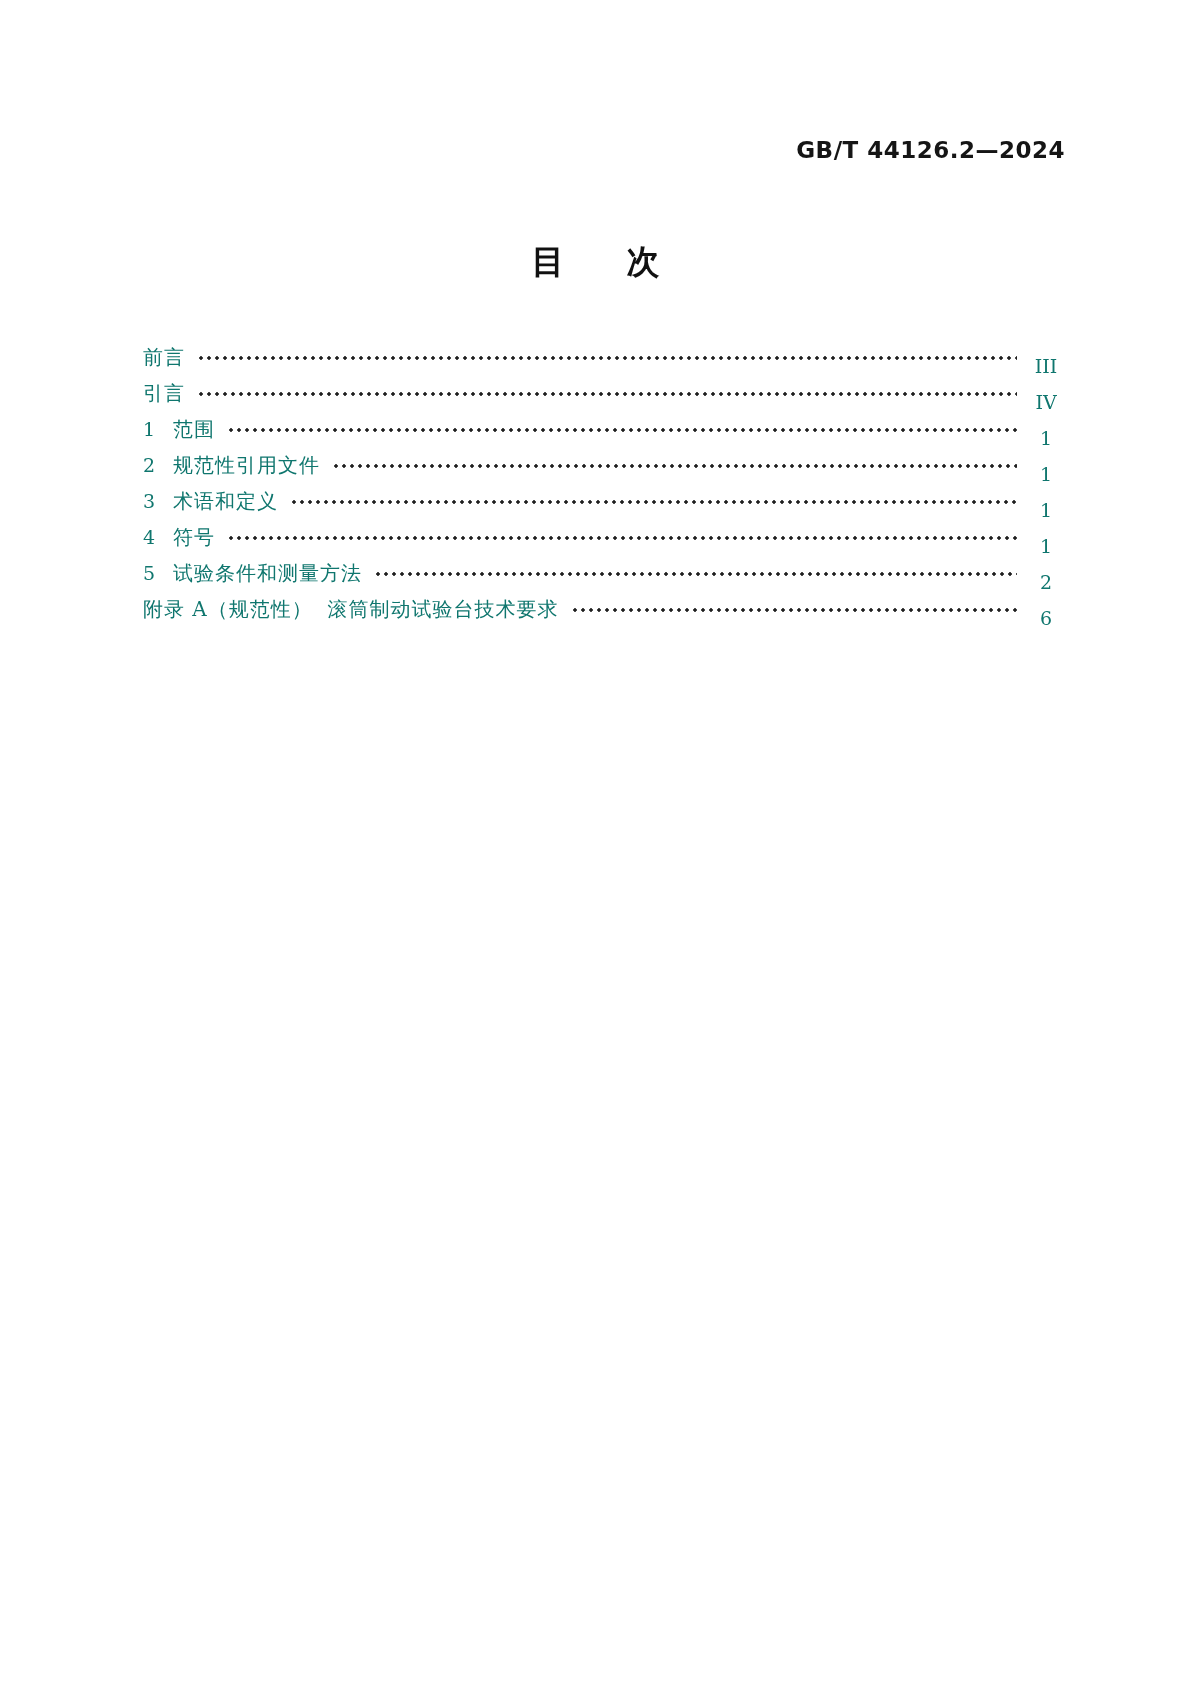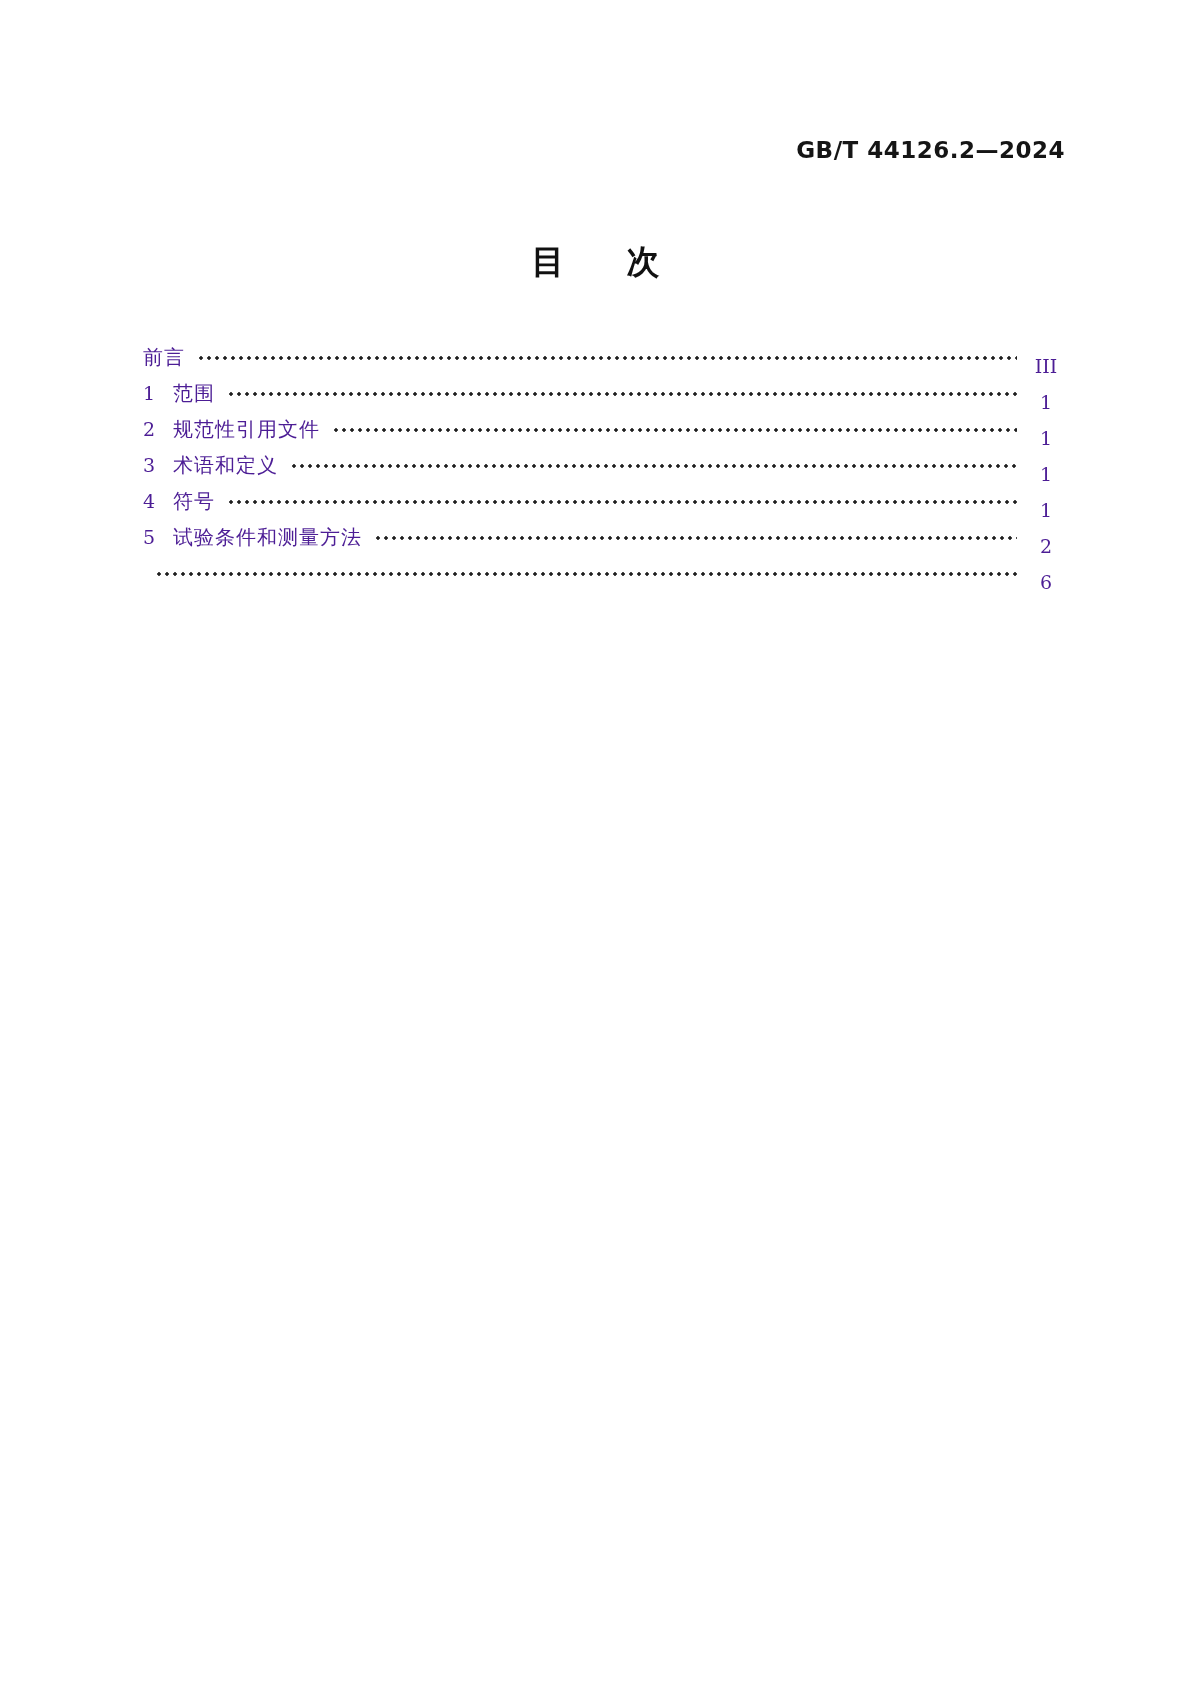--- a/index.html
+++ b/index.html
@@ -43,21 +43,21 @@
     top: 339px;
     left: 143px;
     right: 126px;
   }
   .toc-row {
     height: 36px;
     display: flex;
     align-items: center;
     font-size: 20px;
     letter-spacing: 1px;
-    color: #4c1d95;
+    color: #0f766e;
   }
   .toc-label {
     display: flex;
     align-items: baseline;
     white-space: pre;
     flex-shrink: 0;
   }
   .toc-num { font-size: 19px; }
   .toc-num:not(:empty) { margin-right: 17px; }
   .dots {
@@ -100,20 +100,25 @@
   </div>
 
   <nav class="toc">
 
     <div class="toc-row">
       <span class="toc-label"><span class="toc-num"></span><span>前言</span></span>
       <span class="dots"></span>
       <span class="toc-page">III</span>
     </div>
 
+    <div class="toc-row">
+      <span class="toc-label"><span class="toc-num"></span><span>引言</span></span>
+      <span class="dots"></span>
+      <span class="toc-page">IV</span>
+    </div>
 
     <div class="toc-row">
       <span class="toc-label"><span class="toc-num">1</span><span>范围</span></span>
       <span class="dots"></span>
       <span class="toc-page">1</span>
     </div>
 
     <div class="toc-row">
       <span class="toc-label"><span class="toc-num">2</span><span>规范性引用文件</span></span>
       <span class="dots"></span>
@@ -132,20 +137,21 @@
       <span class="toc-page">1</span>
     </div>
 
     <div class="toc-row">
       <span class="toc-label"><span class="toc-num">5</span><span>试验条件和测量方法</span></span>
       <span class="dots"></span>
       <span class="toc-page">2</span>
     </div>
 
     <div class="toc-row">
+      <span class="toc-label"><span class="toc-num"></span><span>附录 A（规范性）  滚筒制动试验台技术要求</span></span>
       <span class="dots"></span>
       <span class="toc-page">6</span>
     </div>
 
   </nav>
 
   <div class="page-footer">I</div>
 
 </div>
 

